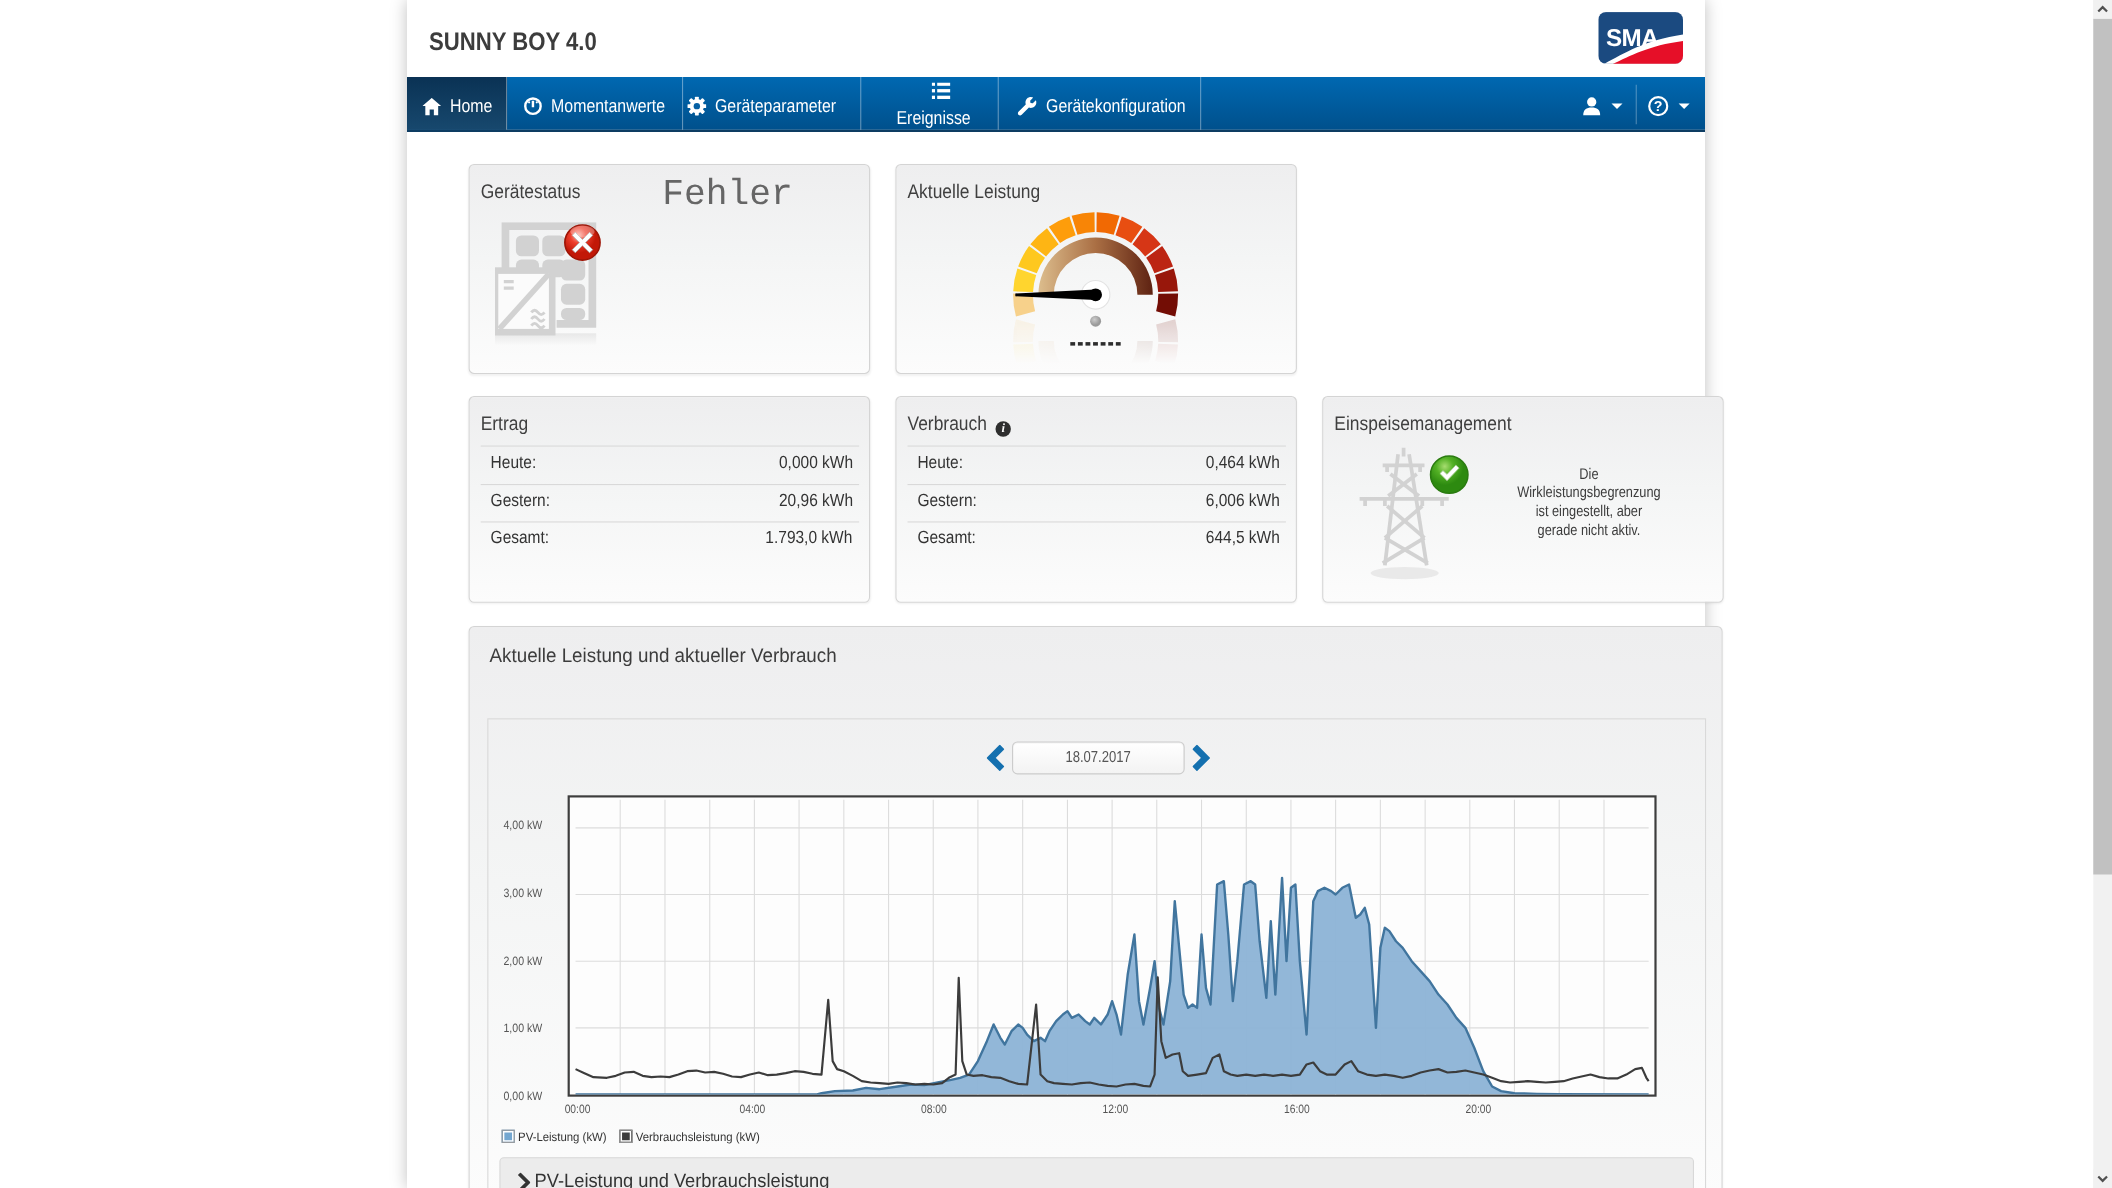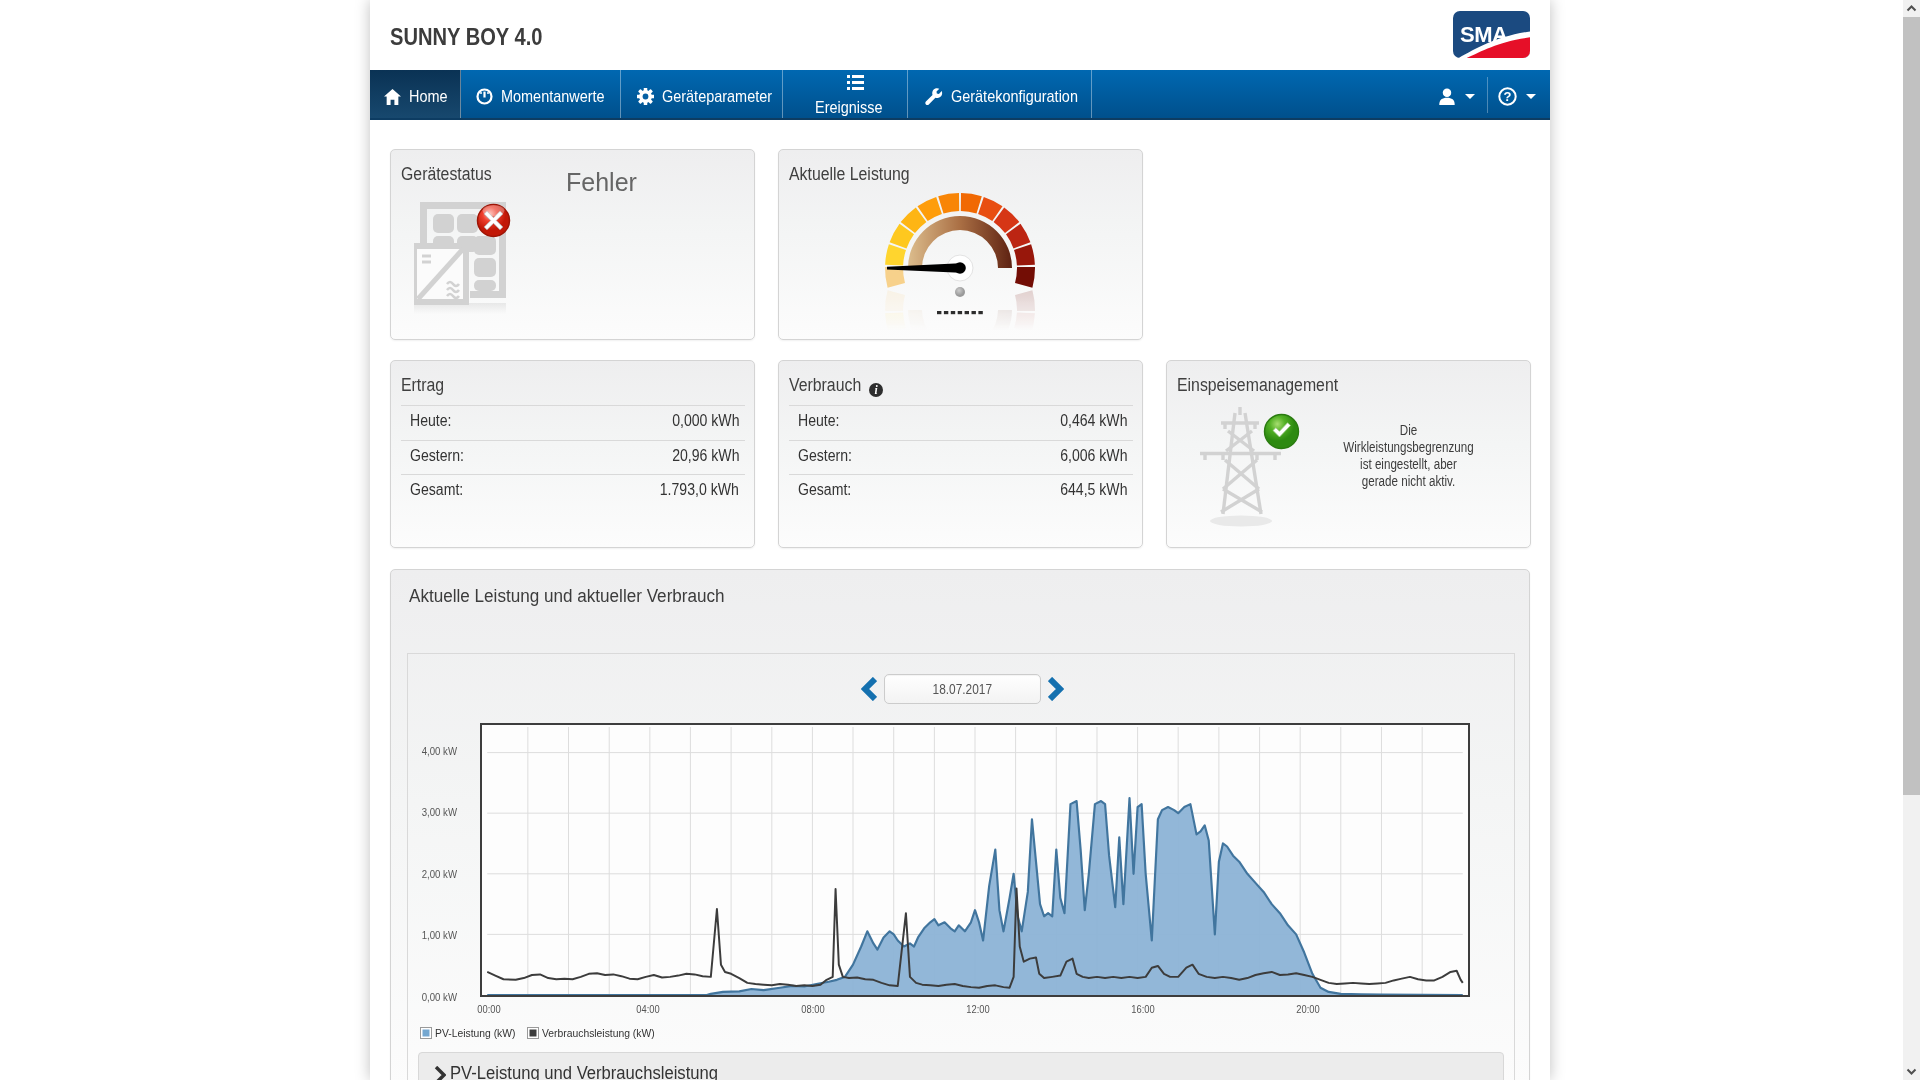--- a/index.html
+++ b/index.html
@@ -17,21 +17,21 @@
   display:flex; align-items:center; justify-content:flex-start; gap:8px;
   border-right:1px solid rgba(255,255,255,0.38); }
 .nav .item svg { flex:0 0 auto; }
 .nav .active { background:linear-gradient(#0a3254,#17486e); border-right:1px solid rgba(255,255,255,0.38); }
 .nav .right { position:absolute; top:0; height:48px; padding-top:4px; display:flex; align-items:center; }
 .caret { width:0; height:0; border-left:5px solid transparent; border-right:5px solid transparent;
   border-top:5px solid #fff; display:inline-block; margin-left:9px; }
 
 .card { position:absolute; border:1px solid #d4d4d4; border-radius:5px;
   background:linear-gradient(#eeeeef 0%, #f4f5f5 45%, #fcfcfc 100%);
-  box-shadow:0 1px 2px rgba(0,0,0,0.06); }
+  box-shadow:0 1px 2px rgba(0,0,0,0.06);margin-left:36px; }
 .ct { position:absolute; left:10px; top:14px; font-size:18px; color:#3f3f3f; transform:scaleX(0.88); transform-origin:0 50%; white-space:nowrap; }
 .info { display:inline-block; width:14px; height:14px; border-radius:50%; background:#2e2e2e;
   color:#fff; font-size:11.5px; font-weight:bold; text-align:center; line-height:14px;
   font-family:"Liberation Serif",serif; font-style:italic; }
 .info::before { content:"i"; }
 .tbl { position:absolute; left:10px; right:9px; top:44px; border-top:1px solid #d9d9d9; }
 .tbl .row { height:34.5px; border-bottom:1px solid #d9d9d9; position:relative; font-size:16px; color:#333; }
 .tbl .row:last-child { border-bottom:none; }
 .tbl .lab { position:absolute; left:9px; top:6px; transform:scaleX(0.88); transform-origin:0 0; }
 .tbl .val { position:absolute; right:6px; top:6px; transform:scaleX(0.88); transform-origin:100% 0; }
@@ -88,21 +88,21 @@
     </div>
     <div class="item" style="left:92px;width:159px;padding-left:14px;">
       <svg width="17" height="17" viewBox="0 0 17 17">
           <circle cx="8.5" cy="8.5" r="7" fill="none" stroke="#fff" stroke-width="2.2"></circle>
           <line x1="8.5" y1="9.5" x2="8.5" y2="3.6" stroke="#fff" stroke-width="2.2"></line>
           <circle cx="5" cy="5" r="1" fill="#fff"></circle>
           <circle cx="12" cy="5" r="1" fill="#fff"></circle>
         </svg>
       <span style="display:inline-block;transform:scaleX(0.85);transform-origin:0 50%;">Momentanwerte</span>
     </div>
-    <div class="item" style="left:252px;width:161px;padding-left:15px;">
+    <div class="item" style="left:252px;width:161px;padding-left:3px;">
       <svg width="17" height="17" viewBox="0 0 17 17">
           <g fill="#fff">
             <circle cx="8.5" cy="8.5" r="6.4"></circle>
             <rect x="6.75" y="-0.4" width="3.5" height="4.2" rx="0.8" transform="rotate(0 8.5 8.5)"></rect>
             <rect x="6.75" y="-0.4" width="3.5" height="4.2" rx="0.8" transform="rotate(45 8.5 8.5)"></rect>
             <rect x="6.75" y="-0.4" width="3.5" height="4.2" rx="0.8" transform="rotate(90 8.5 8.5)"></rect>
             <rect x="6.75" y="-0.4" width="3.5" height="4.2" rx="0.8" transform="rotate(135 8.5 8.5)"></rect>
             <rect x="6.75" y="-0.4" width="3.5" height="4.2" rx="0.8" transform="rotate(180 8.5 8.5)"></rect>
             <rect x="6.75" y="-0.4" width="3.5" height="4.2" rx="0.8" transform="rotate(225 8.5 8.5)"></rect>
             <rect x="6.75" y="-0.4" width="3.5" height="4.2" rx="0.8" transform="rotate(270 8.5 8.5)"></rect>
@@ -188,21 +188,21 @@
           <radialGradient id="rg" cx="38%" cy="30%">
             <stop offset="0%" stop-color="#ffb3a8"></stop>
             <stop offset="45%" stop-color="#ee3f2d"></stop>
             <stop offset="100%" stop-color="#c21807"></stop>
           </radialGradient>
         </defs>
       <circle cx="17.5" cy="17.5" r="16" fill="url(#rg)" stroke="#9e1506" stroke-width="1.5"></circle>
       <path d="M11 8.2 L17.5 14.7 L24 8.2 L26.8 11 L20.3 17.5 L26.8 24 L24 26.8 L17.5 20.3 L11 26.8 L8.2 24 L14.7 17.5 L8.2 11 Z" fill="#fff" stroke="#b0b0b0" stroke-width="0.8"></path>
         <ellipse cx="17.5" cy="7.5" rx="11" ry="5.5" fill="#fff" opacity="0.30"></ellipse>
     </svg>
-    <div style="position:absolute;left:175px;top:18px;font-size:25px;color:#666;">Fehler</div>
+    <div style="position:absolute;left:175px;top:8px;font-size:33px;color:#666;font-family:Liberation Mono, monospace;">Fehler</div>
   </div>
 
   <div class="card" style="left:408px;top:149px;width:365px;height:191px;">
     <div class="ct">Aktuelle Leistung</div>
     <svg style="position:absolute;left:0;top:0;" width="365" height="189" viewBox="0 0 365 189">
       <defs>
         <linearGradient id="bandg" x1="0" y1="0" x2="1" y2="0">
           <stop offset="0%" stop-color="#dcbd8d"></stop>
             <stop offset="50%" stop-color="#aa6f44"></stop>
             <stop offset="100%" stop-color="#5e2212"></stop>

